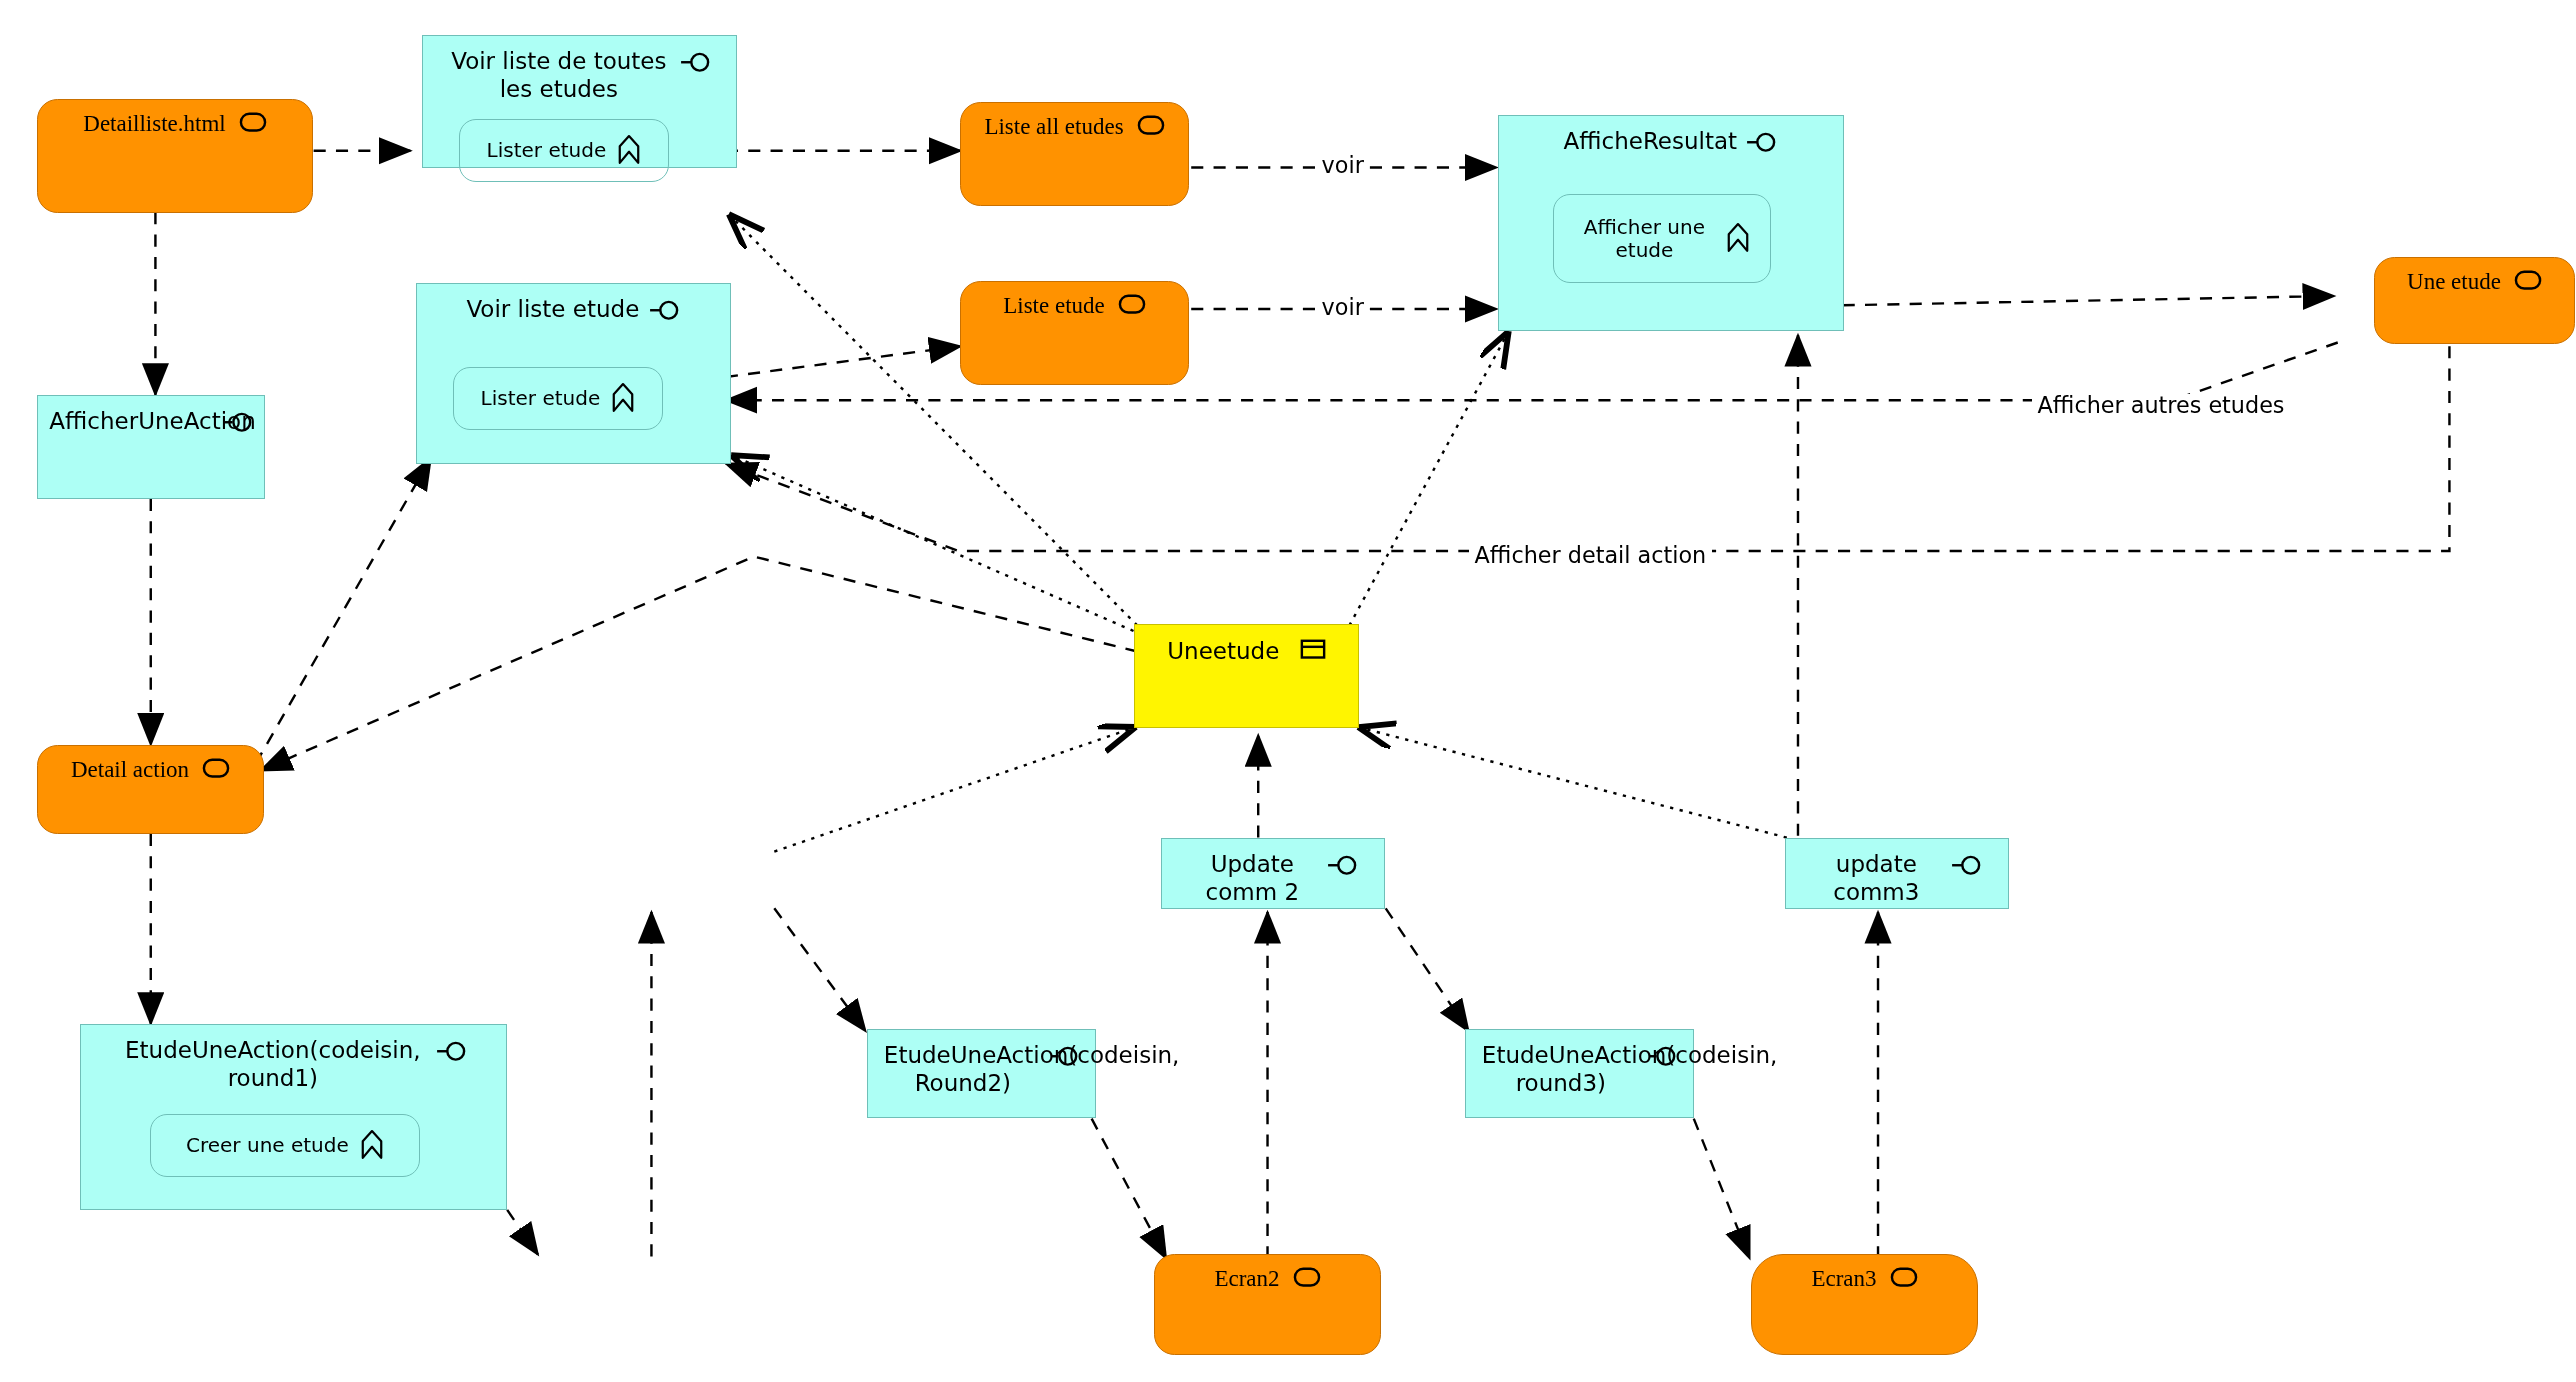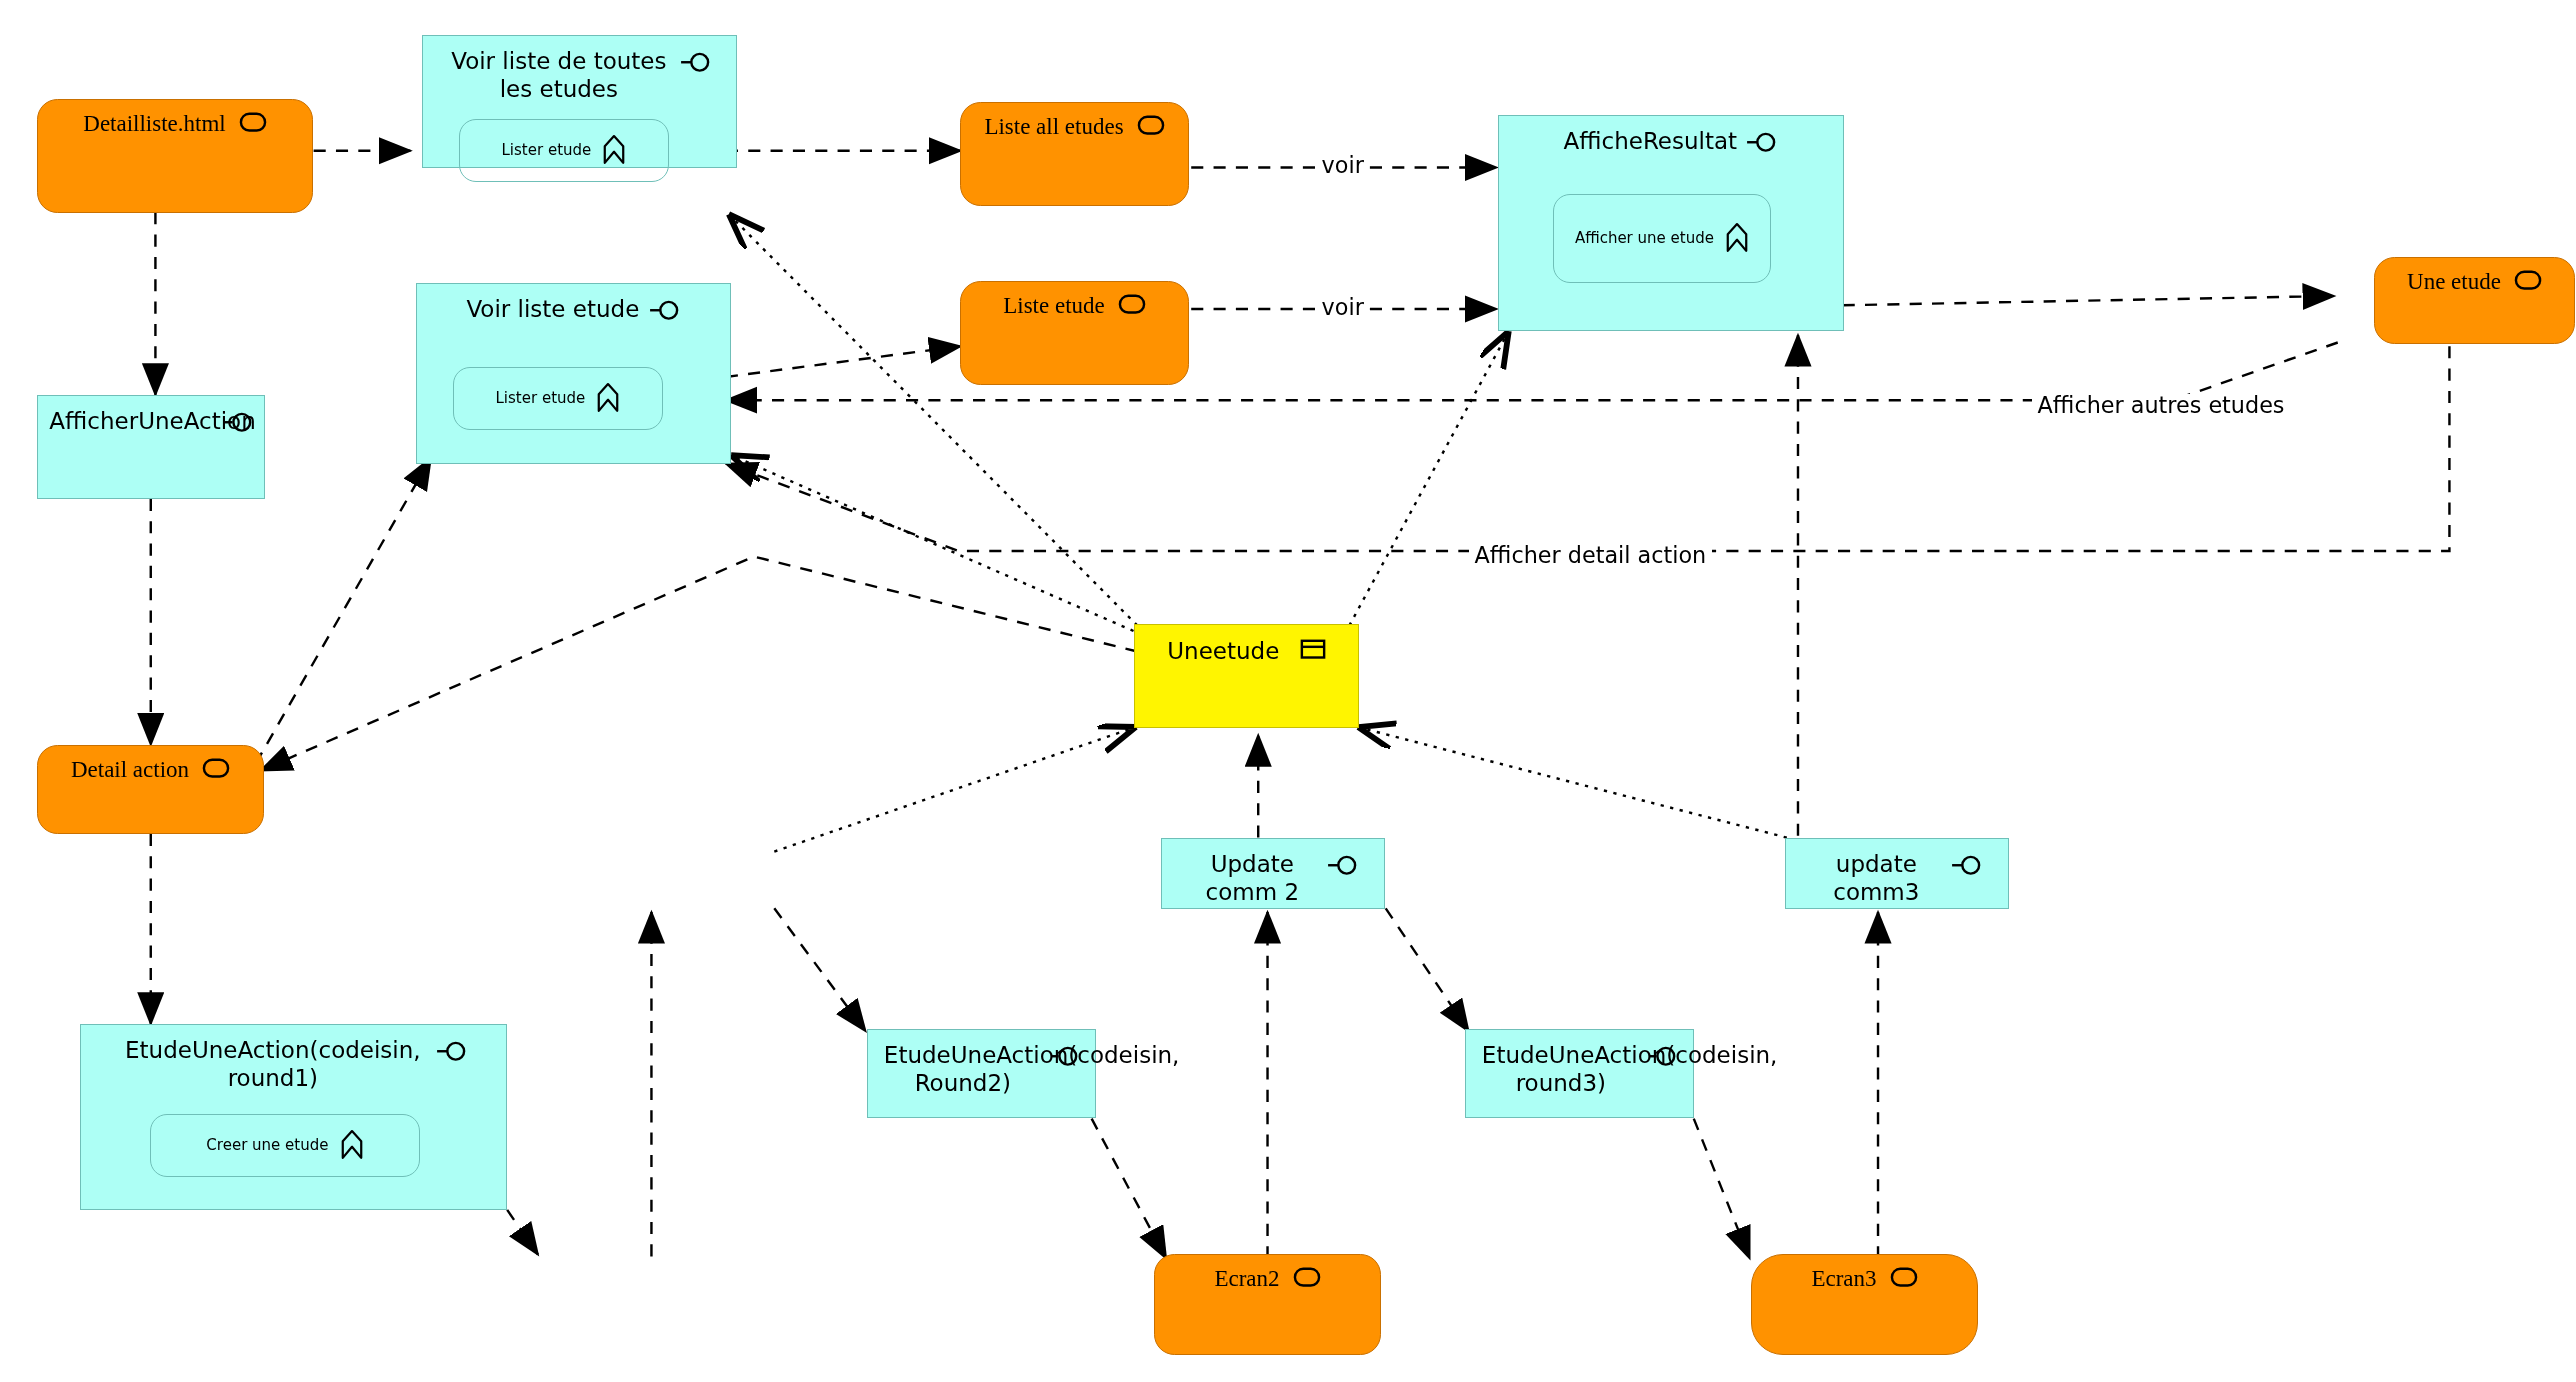--- a/index.html
+++ b/index.html
@@ -41,21 +41,21 @@
   }
 
   
   .inner{
     position:absolute;
     background:transparent;
     border:1.9px solid #6FBFB8;
     border-radius:17px;
     display:flex;align-items:center;justify-content:center;gap:11.2px;
   }
-  .inner .lbl{font-size:15px;color:#000;text-align:center;line-height:1.15;}
+  .inner .lbl{font-size:20px;color:#000;text-align:center;line-height:1.15;}
 
   
   .classnode{
     background:#FFF500;
     border:1.9px solid #C8C000;
   }
   .classnode .hdr{
     display:flex;align-items:center;justify-content:center;gap:20.5px;
     width:100%;padding-top:13px;
   }

